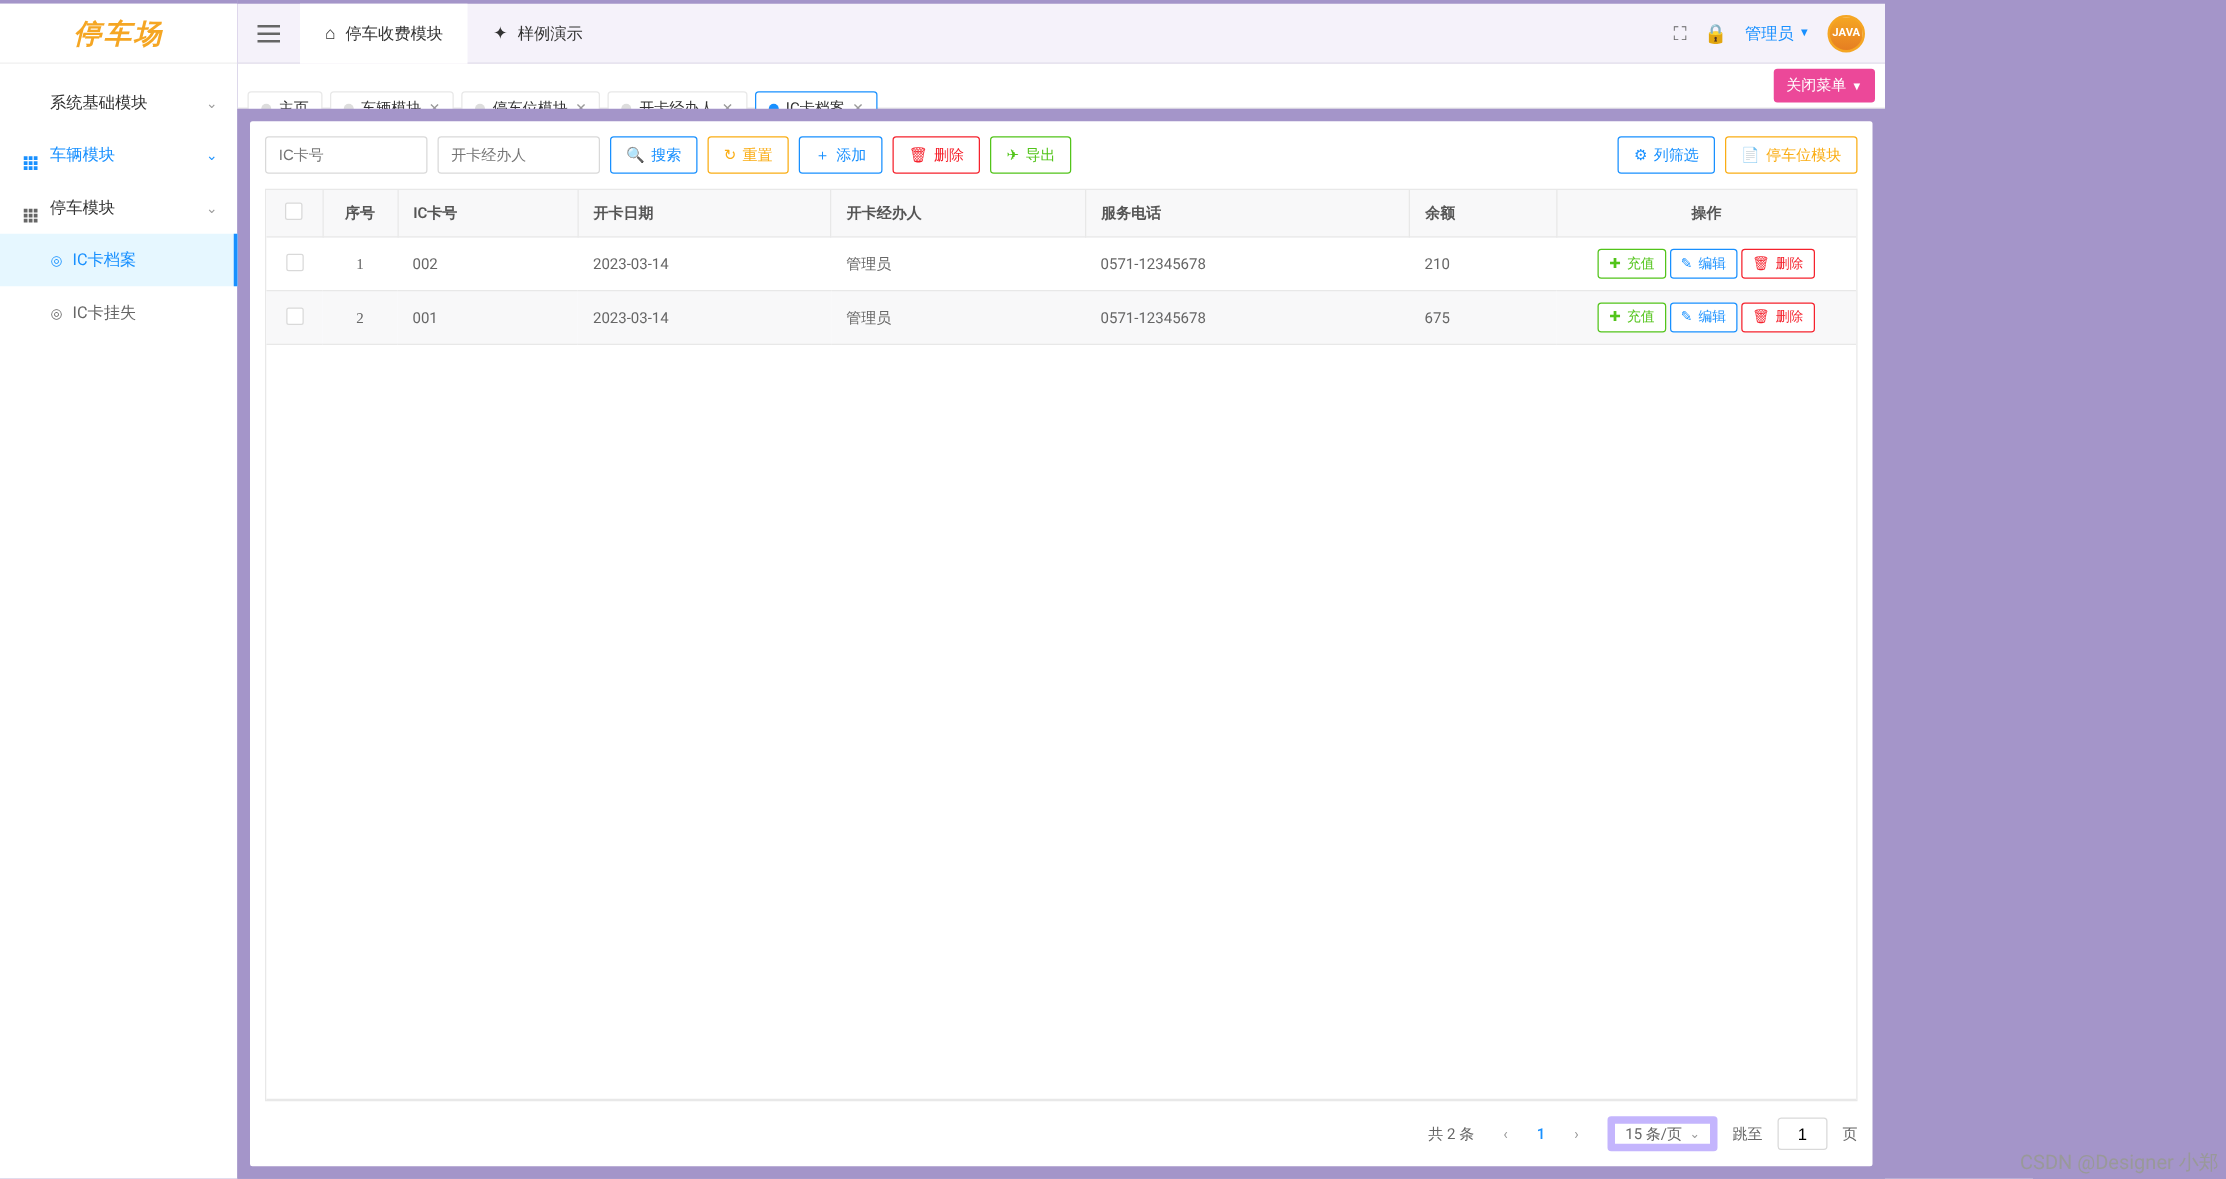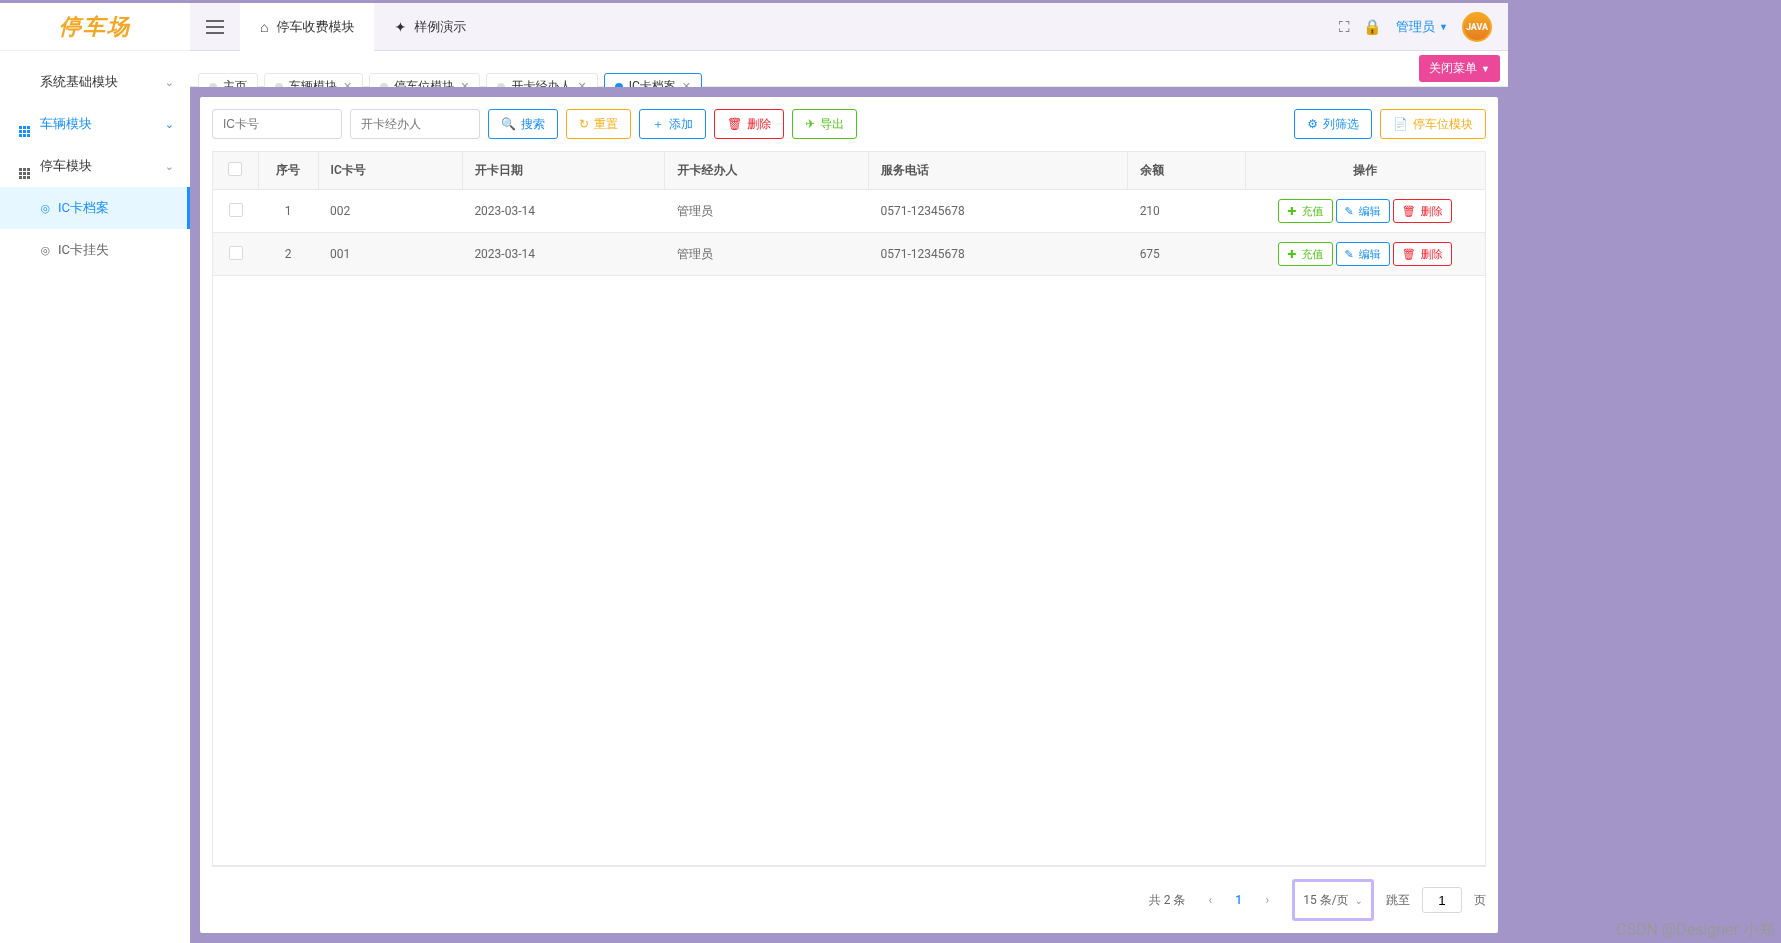--- a/index.html
+++ b/index.html
@@ -63,33 +63,33 @@
     .toolbar-right { margin-left: auto; display: flex; gap: 8px; }
     
     
     .table-wrap { flex: 1; border: 1px solid #e8e8e8; display: flex; flex-direction: column; overflow: hidden; }
     table { width: 100%; border-collapse: collapse; font-size: 12px; }
     thead { background: #f8f8f9; }
     th { text-align: left; padding: 10px 12px; border-bottom: 1px solid #e8e8e8; border-right: 1px solid #e8e8e8; font-weight: 600; color: #555; }
     th:last-child { border-right: none; }
     td { padding: 9px 12px; border-bottom: 1px solid #e8e8e8; color: #666; }
     .checkbox-cell { width: 45px; text-align: center; }
-    .seq-cell { width: 60px; text-align: center; }
+    .seq-cell { width: 60px; text-align: center; font-family: Liberation Serif, serif; }
     .action-cell { width: 240px; text-align: center; }
     td.action-cell { white-space: nowrap; }
     tbody tr:nth-child(even) { background: #f8f8f9; }
     .checkbox { width: 14px; height: 14px; border: 1px solid #d9d9d9; border-radius: 2px; display: inline-block; background: #fff; }
     .btn-sm { height: 24px; padding: 0 8px; font-size: 11px; }
     .table-body-spacer { flex: 1; border-bottom: 1px solid #e8e8e8; }
     
     
     .pagination { display: flex; align-items: center; justify-content: flex-end; gap: 12px; padding: 12px 0 0; font-size: 12px; color: #666; }
     .page-btn { width: 26px; height: 26px; display: flex; align-items: center; justify-content: center; cursor: pointer; color: #999; }
     .page-num { color: #1890ff; font-weight: 500; }
-    .page-size-select { height: 42px; padding: 0 8px; border: 3px solid #c4b5fd; border-radius: 3px; display: flex; align-items: center; gap: 6px; cursor: pointer; }
+    .page-size-select { height: 28px; padding: 0 8px; border: 6px solid #c4b5fd; border-radius: 3px; display: flex; align-items: center; gap: 6px; cursor: pointer; }
     .jump-input { width: 40px; height: 26px; text-align: center; border: 1px solid #d9d9d9; border-radius: 3px; }
     
     .watermark { position: fixed; right: 6px; bottom: 2px; font-size: 16px; color: #999; }
     
     
     .grid-icon { display: inline-grid; grid-template-columns: repeat(3, 3px); grid-template-rows: repeat(3, 3px); gap: 1px; }
     .grid-icon span { background: currentColor; }
     .check-icon { width: 12px; height: 12px; background: #333; position: relative; }
     .check-icon::after { content: ''; position: absolute; left: 2px; top: 3px; width: 5px; height: 3px; border-left: 2px solid #fff; border-bottom: 2px solid #fff; transform: rotate(-45deg); }
   </style>

